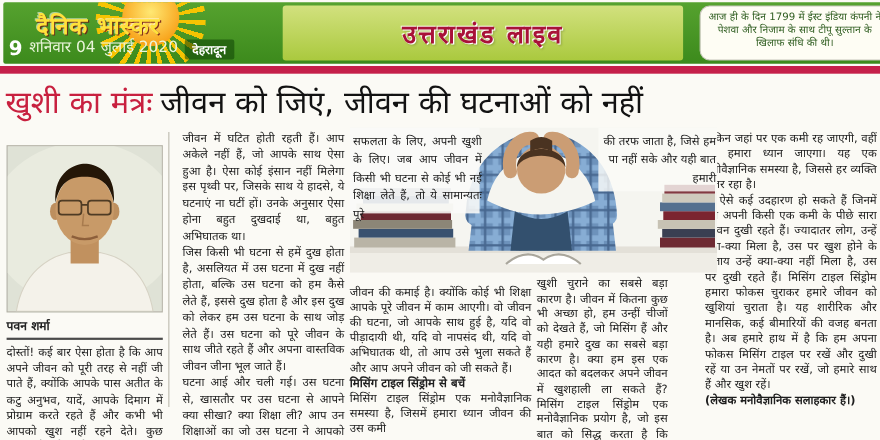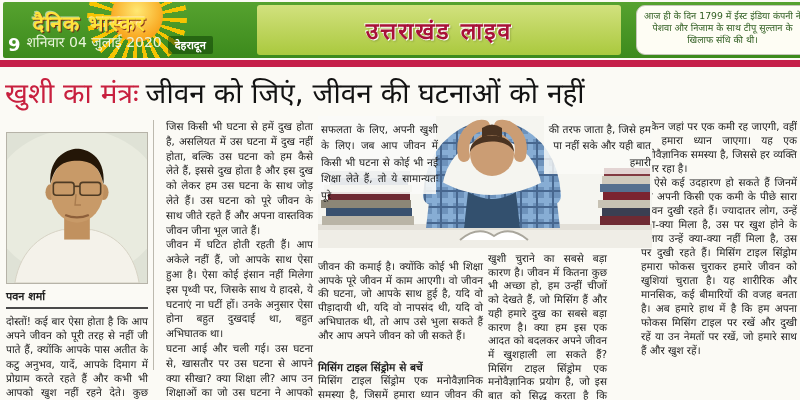--- a/index.html
+++ b/index.html
@@ -63,21 +63,21 @@
   .scene-photo { position:absolute; left:318px; top:1px; width:334px; height:132px; z-index:1; }
   .scene-photo svg { display:block; width:100%; height:100%; }
 
   .c3top { left:321px; top:6px; width:117px; z-index:2; }
   .c3top p { line-height:16.4px; }
   .c5top { left:548px; top:6px; width:103px; z-index:2; }
   .c5top p { text-align:right; line-height:16.4px; }
 
   .c3main { left:318px; top:145px; width:165px; }
   .c3main p { line-height:13.7px; }
-  .c3main .subhead { font-size:10.6px; font-weight:bold; line-height:14px; margin-top:18px; }
+  .c3main .subhead { font-size:10.6px; font-weight:bold; line-height:14px; margin-top:0; }
 
   .c4 { left:488px; top:137px; width:119px; }
   .c4 p { line-height:13.7px; }
 
   .c5 { left:641px; top:4px; width:156px; }
   .c5 p { line-height:14.0px; }
   .c5 .indent { text-indent:13px; }
   .c5 .sig { font-weight:bold; }
 </style>
 </head>
@@ -130,22 +130,22 @@
           <path d="M59,83 Q71,88 83,83" fill="none" stroke="#8d5f3a" stroke-width="2.2"></path>
         </svg>
       </div>
       <div class="author-caption">पवन शर्मा</div>
       <p>दोस्तों! कई बार ऐसा होता है कि आप अपने जीवन को पूरी तरह से नहीं जी पाते हैं, क्योंकि आपके पास अतीत के कटु अनुभव, यादें, आपके दिमाग में प्रोग्राम करते रहते हैं और कभी भी आपको खुश नहीं रहने देते। कुछ घटनाएं हैं, जो हमारे</p>
     </div>
 
     <div class="vrule"></div>
 
     <div class="col c2">
+      <p>जीवन में घटित होती रहती हैं। आप अकेले नहीं हैं, जो आपके साथ ऐसा हुआ है। ऐसा कोई इंसान नहीं मिलेगा इस पृथ्वी पर, जिसके साथ ये हादसे, ये घटनाएं ना घटीं हों। उनके अनुसार ऐसा होना बहुत दुखदाई था, बहुत अभिघातक था।</p>
       <p>जिस किसी भी घटना से हमें दुख होता है, असलियत में उस घटना में दुख नहीं होता, बल्कि उस घटना को हम कैसे लेते हैं, इससे दुख होता है और इस दुख को लेकर हम उस घटना के साथ जोड़ लेते हैं। उस घटना को पूरे जीवन के साथ जीते रहते हैं और अपना वास्तविक जीवन जीना भूल जाते हैं।</p>
-      <p>जीवन में घटित होती रहती हैं। आप अकेले नहीं हैं, जो आपके साथ ऐसा हुआ है। ऐसा कोई इंसान नहीं मिलेगा इस पृथ्वी पर, जिसके साथ ये हादसे, ये घटनाएं ना घटीं हों। उनके अनुसार ऐसा होना बहुत दुखदाई था, बहुत अभिघातक था।</p>
       <p>घटना आई और चली गई। उस घटना से, खासतौर पर उस घटना से आपने क्या सीखा? क्या शिक्षा ली? आप उन शिक्षाओं का जो उस घटना ने आपको सिखाई, कैसे प्रयोग करेंगे अपने भविष्य में, अपनी</p>
     </div>
 
     <div class="scene-photo">
       <svg viewBox="0 0 334 132">
         <defs>
           <pattern id="plaid" width="16" height="16" patternUnits="userSpaceOnUse">
             <rect width="16" height="16" fill="#6d92bb"></rect>
             <rect y="2" width="16" height="5" fill="#87add4"></rect>
             <rect x="2" width="5" height="16" fill="#87add4"></rect>
@@ -204,16 +204,17 @@
       <p>मिसिंग टाइल सिंड्रोम एक मनोवैज्ञानिक समस्या है, जिसमें हमारा ध्यान जीवन की उस कमी</p>
     </div>
 
     <div class="col c4">
       <p>खुशी चुराने का सबसे बड़ा कारण है। जीवन में कितना कुछ भी अच्छा हो, हम उन्हीं चीजों को देखते हैं, जो मिसिंग हैं और यही हमारे दुख का सबसे बड़ा कारण है। क्या हम इस एक आदत को बदलकर अपने जीवन में खुशहाली ला सकते हैं? मिसिंग टाइल सिंड्रोम एक मनोवैज्ञानिक प्रयोग है, जो इस बात को सिद्ध करता है कि हमारा ध्यान कमियों की तरफ ही जाता है। कितना भी खूबसूरत सब कुछ हो,</p>
     </div>
 
     <div class="col c5">
       <p>लेकिन जहां पर एक कमी रह जाएगी, वहीं पर हमारा ध्यान जाएगा। यह एक मनोवैज्ञानिक समस्या है, जिससे हर व्यक्ति गुजर रहा है।</p>
       <p class="indent">ऐसे कई उदहारण हो सकते हैं जिनमें हम अपनी किसी एक कमी के पीछे सारा जीवन दुखी रहते हैं। ज्यादातर लोग, उन्हें क्या-क्या मिला है, उस पर खुश होने के बजाय उन्हें क्या-क्या नहीं मिला है, उस पर दुखी रहते हैं। मिसिंग टाइल सिंड्रोम हमारा फोकस चुराकर हमारे जीवन को खुशियां चुराता है। यह शारीरिक और मानसिक, कई बीमारियों की वजह बनता है। अब हमारे हाथ में है कि हम अपना फोकस मिसिंग टाइल पर रखें और दुखी रहें या उन नेमतों पर रखें, जो हमारे साथ हैं और खुश रहें।</p>
+      <p class="sig">(लेखक मनोवैज्ञानिक सलाहकार हैं।)</p>
     </div>
 
   </div>
 </div>
 
 </body></html>

